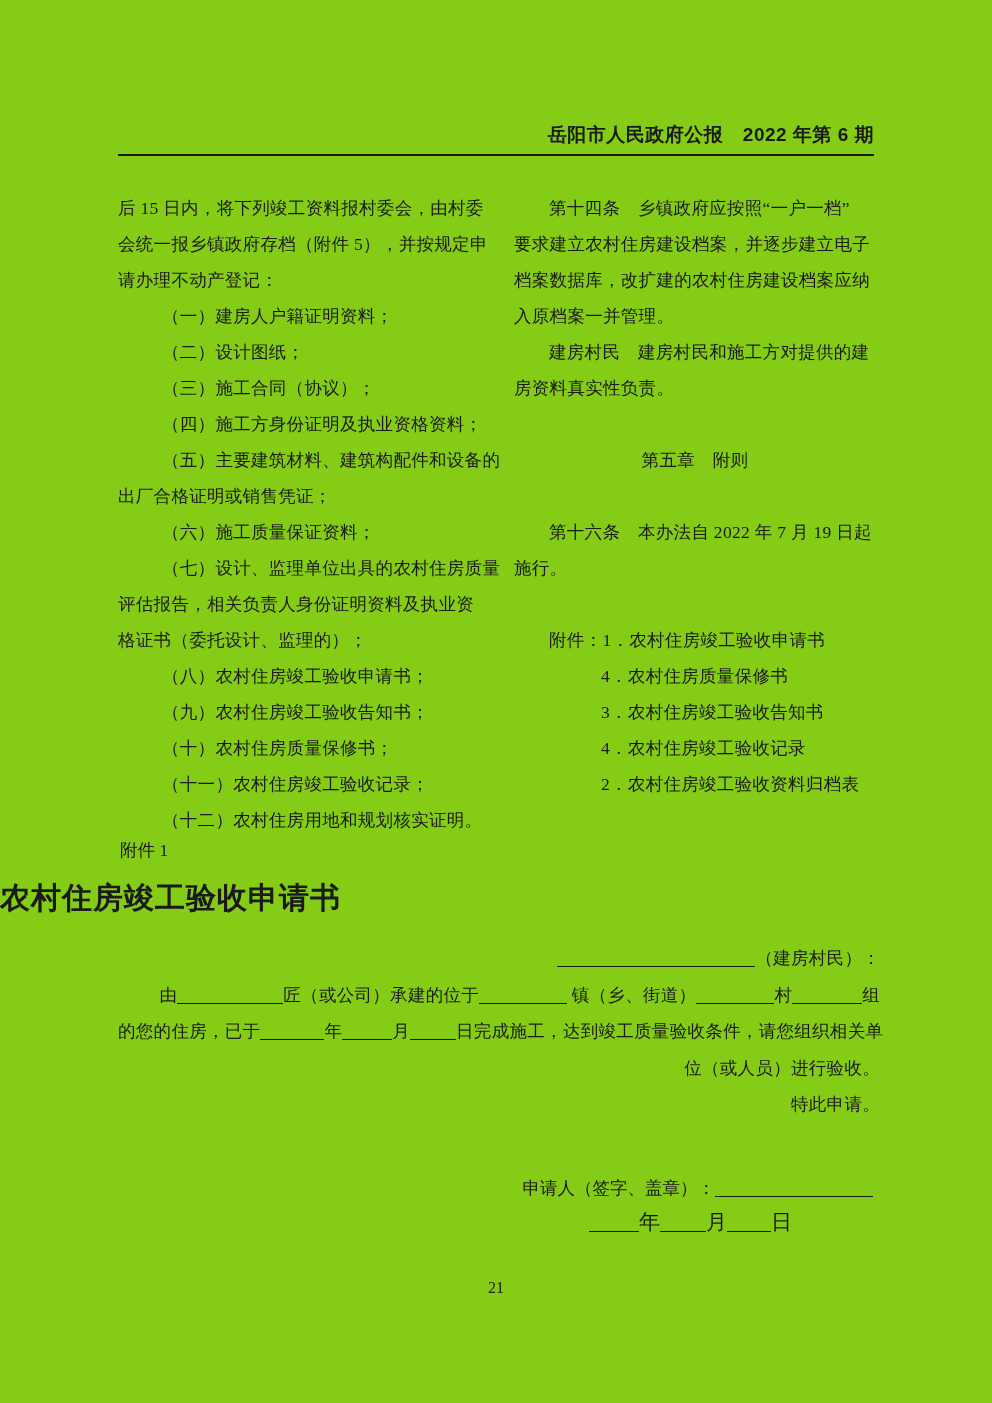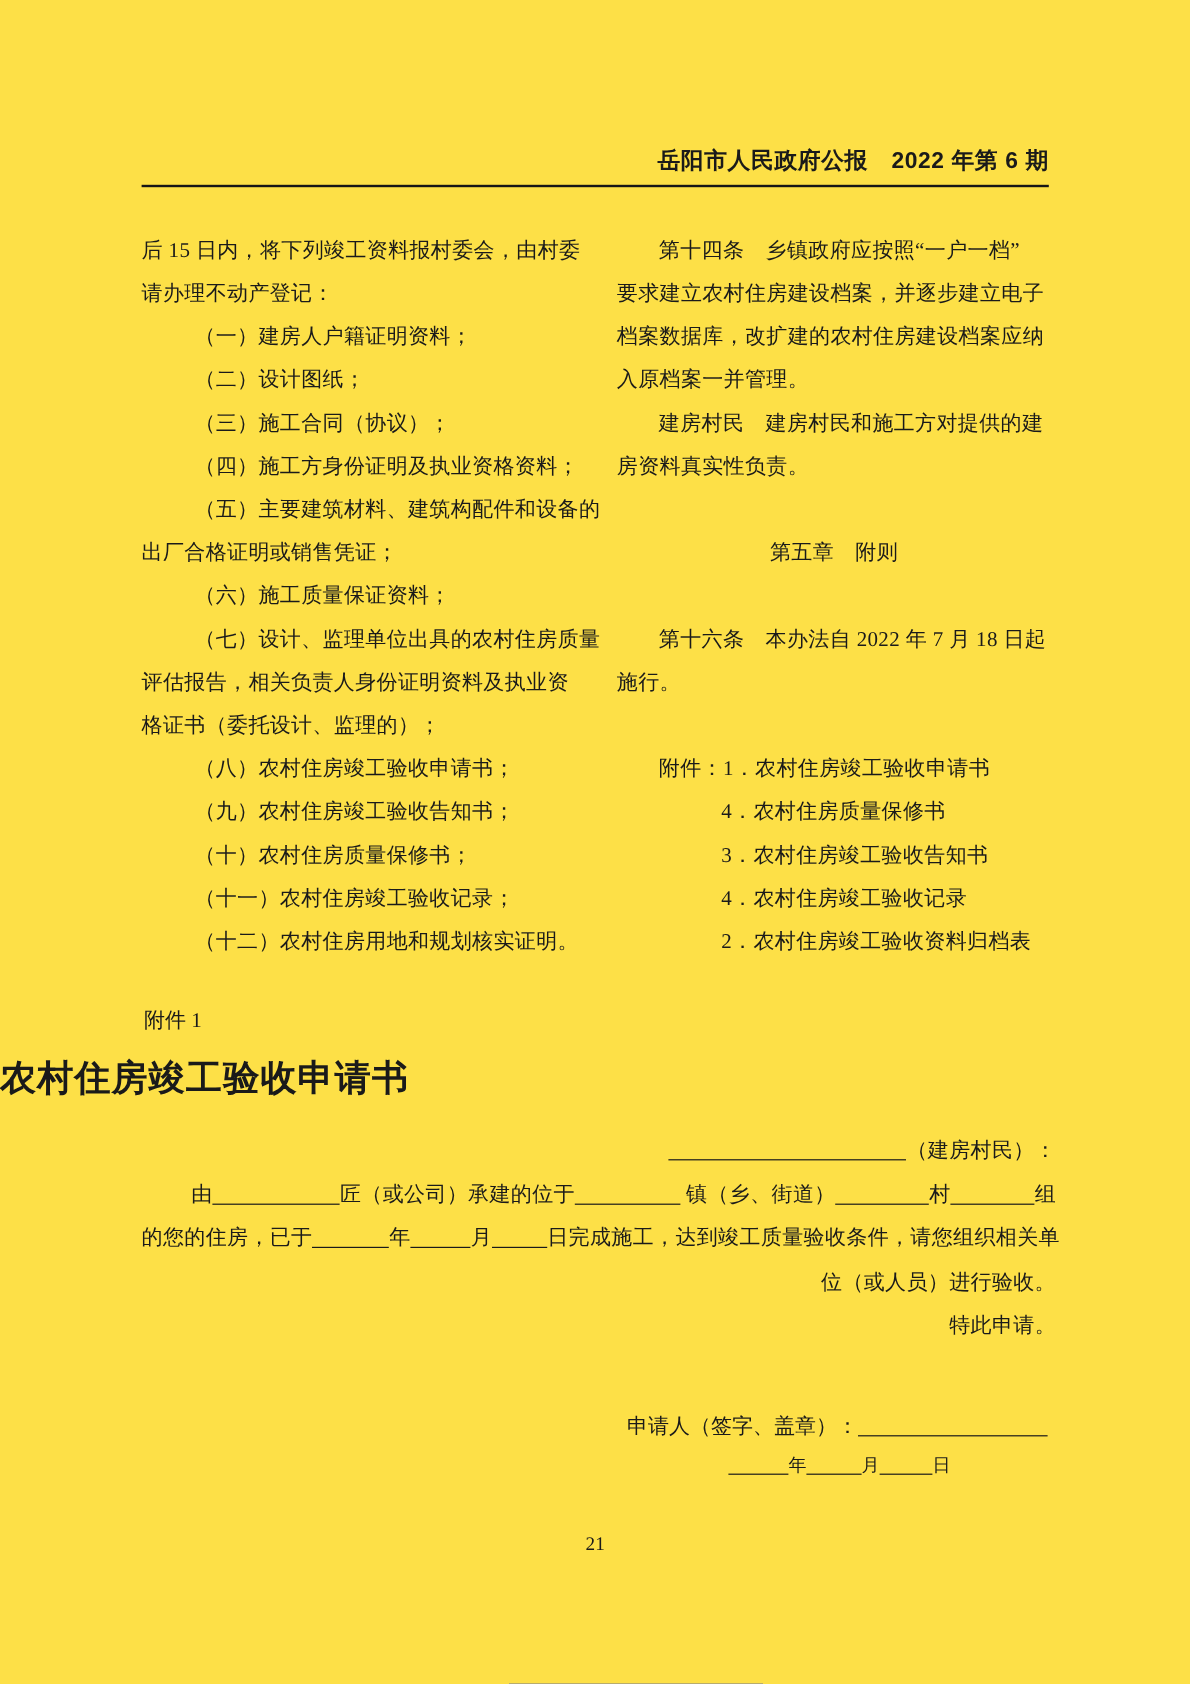--- a/index.html
+++ b/index.html
@@ -1,19 +1,19 @@
 <!DOCTYPE html>
 <html><head>
 <meta charset="utf-8">
 <style>
   html,body{margin:0;padding:0;background:#888;}
   .page{
     position:relative;
     width:992px;height:1403px;
-    background:#fde047;
+    background:#84cc16;
     color:#1a1a1a;
     font-family:"Liberation Serif","DejaVu Serif",serif;
     overflow:hidden;
   }
   
   .header{
     position:absolute;left:118px;top:121px;width:756px;
     text-align:right;
     font-family:"Liberation Sans","DejaVu Sans",sans-serif;
     font-weight:bold;font-size:19px;line-height:28px;
@@ -55,40 +55,41 @@
     display:inline-block;
     border-bottom:1.5px solid #1a1a1a;
     height:1em;margin-bottom:-3px;
   }
   .sign-line{
     position:absolute;top:1170px;right:119px;
     height:36px;line-height:36px;font-size:17.5px;white-space:nowrap;
   }
   .date-line{
     position:absolute;top:1204px;right:200px;
-    height:36px;line-height:36px;font-size:15px;white-space:nowrap;
+    height:36px;line-height:36px;font-size:21px;white-space:nowrap;
   }
   .page-number{
     position:absolute;left:0;top:1272px;width:100%;
     text-align:center;font-size:16px;line-height:32px;
   }
 </style>
 </head>
 <body>
 
 <div class="page">
 
   <div class="header">
     <span>岳阳市人民政府公报　2022 年第 6 期</span>
   </div>
 
   <div class="columns">
 
     <div class="col">
       <div class="ln">后 15 日内，将下列竣工资料报村委会，由村委</div>
+      <div class="ln">会统一报乡镇政府存档（附件 5），并按规定申</div>
       <div class="ln">请办理不动产登记：</div>
       <div class="ln indent">（一）建房人户籍证明资料；</div>
       <div class="ln indent">（二）设计图纸；</div>
       <div class="ln indent">（三）施工合同（协议）；</div>
       <div class="ln indent">（四）施工方身份证明及执业资格资料；</div>
       <div class="ln indent">（五）主要建筑材料、建筑构配件和设备的</div>
       <div class="ln">出厂合格证明或销售凭证；</div>
       <div class="ln indent">（六）施工质量保证资料；</div>
       <div class="ln indent">（七）设计、监理单位出具的农村住房质量</div>
       <div class="ln">评估报告，相关负责人身份证明资料及执业资</div>
@@ -103,21 +104,21 @@
     <div class="col">
       <div class="ln pindent">第十四条　乡镇政府应按照“一户一档”</div>
       <div class="ln">要求建立农村住房建设档案，并逐步建立电子</div>
       <div class="ln">档案数据库，改扩建的农村住房建设档案应纳</div>
       <div class="ln">入原档案一并管理。</div>
       <div class="ln pindent">建房村民　建房村民和施工方对提供的建</div>
       <div class="ln">房资料真实性负责。</div>
       <div class="ln"></div>
       <div class="ln center">第五章　附则</div>
       <div class="ln"></div>
-      <div class="ln pindent">第十六条　本办法自 2022 年 7 月 18 日起</div>
+      <div class="ln pindent">第十六条　本办法自 2022 年 7 月 19 日起</div>
       <div class="ln">施行。</div>
       <div class="ln"></div>
       <div class="ln pindent">附件：1．农村住房竣工验收申请书</div>
       <div class="ln hang">4．农村住房质量保修书</div>
       <div class="ln hang">3．农村住房竣工验收告知书</div>
       <div class="ln hang">4．农村住房竣工验收记录</div>
       <div class="ln hang">2．农村住房竣工验收资料归档表</div>
     </div>
 
   </div>

